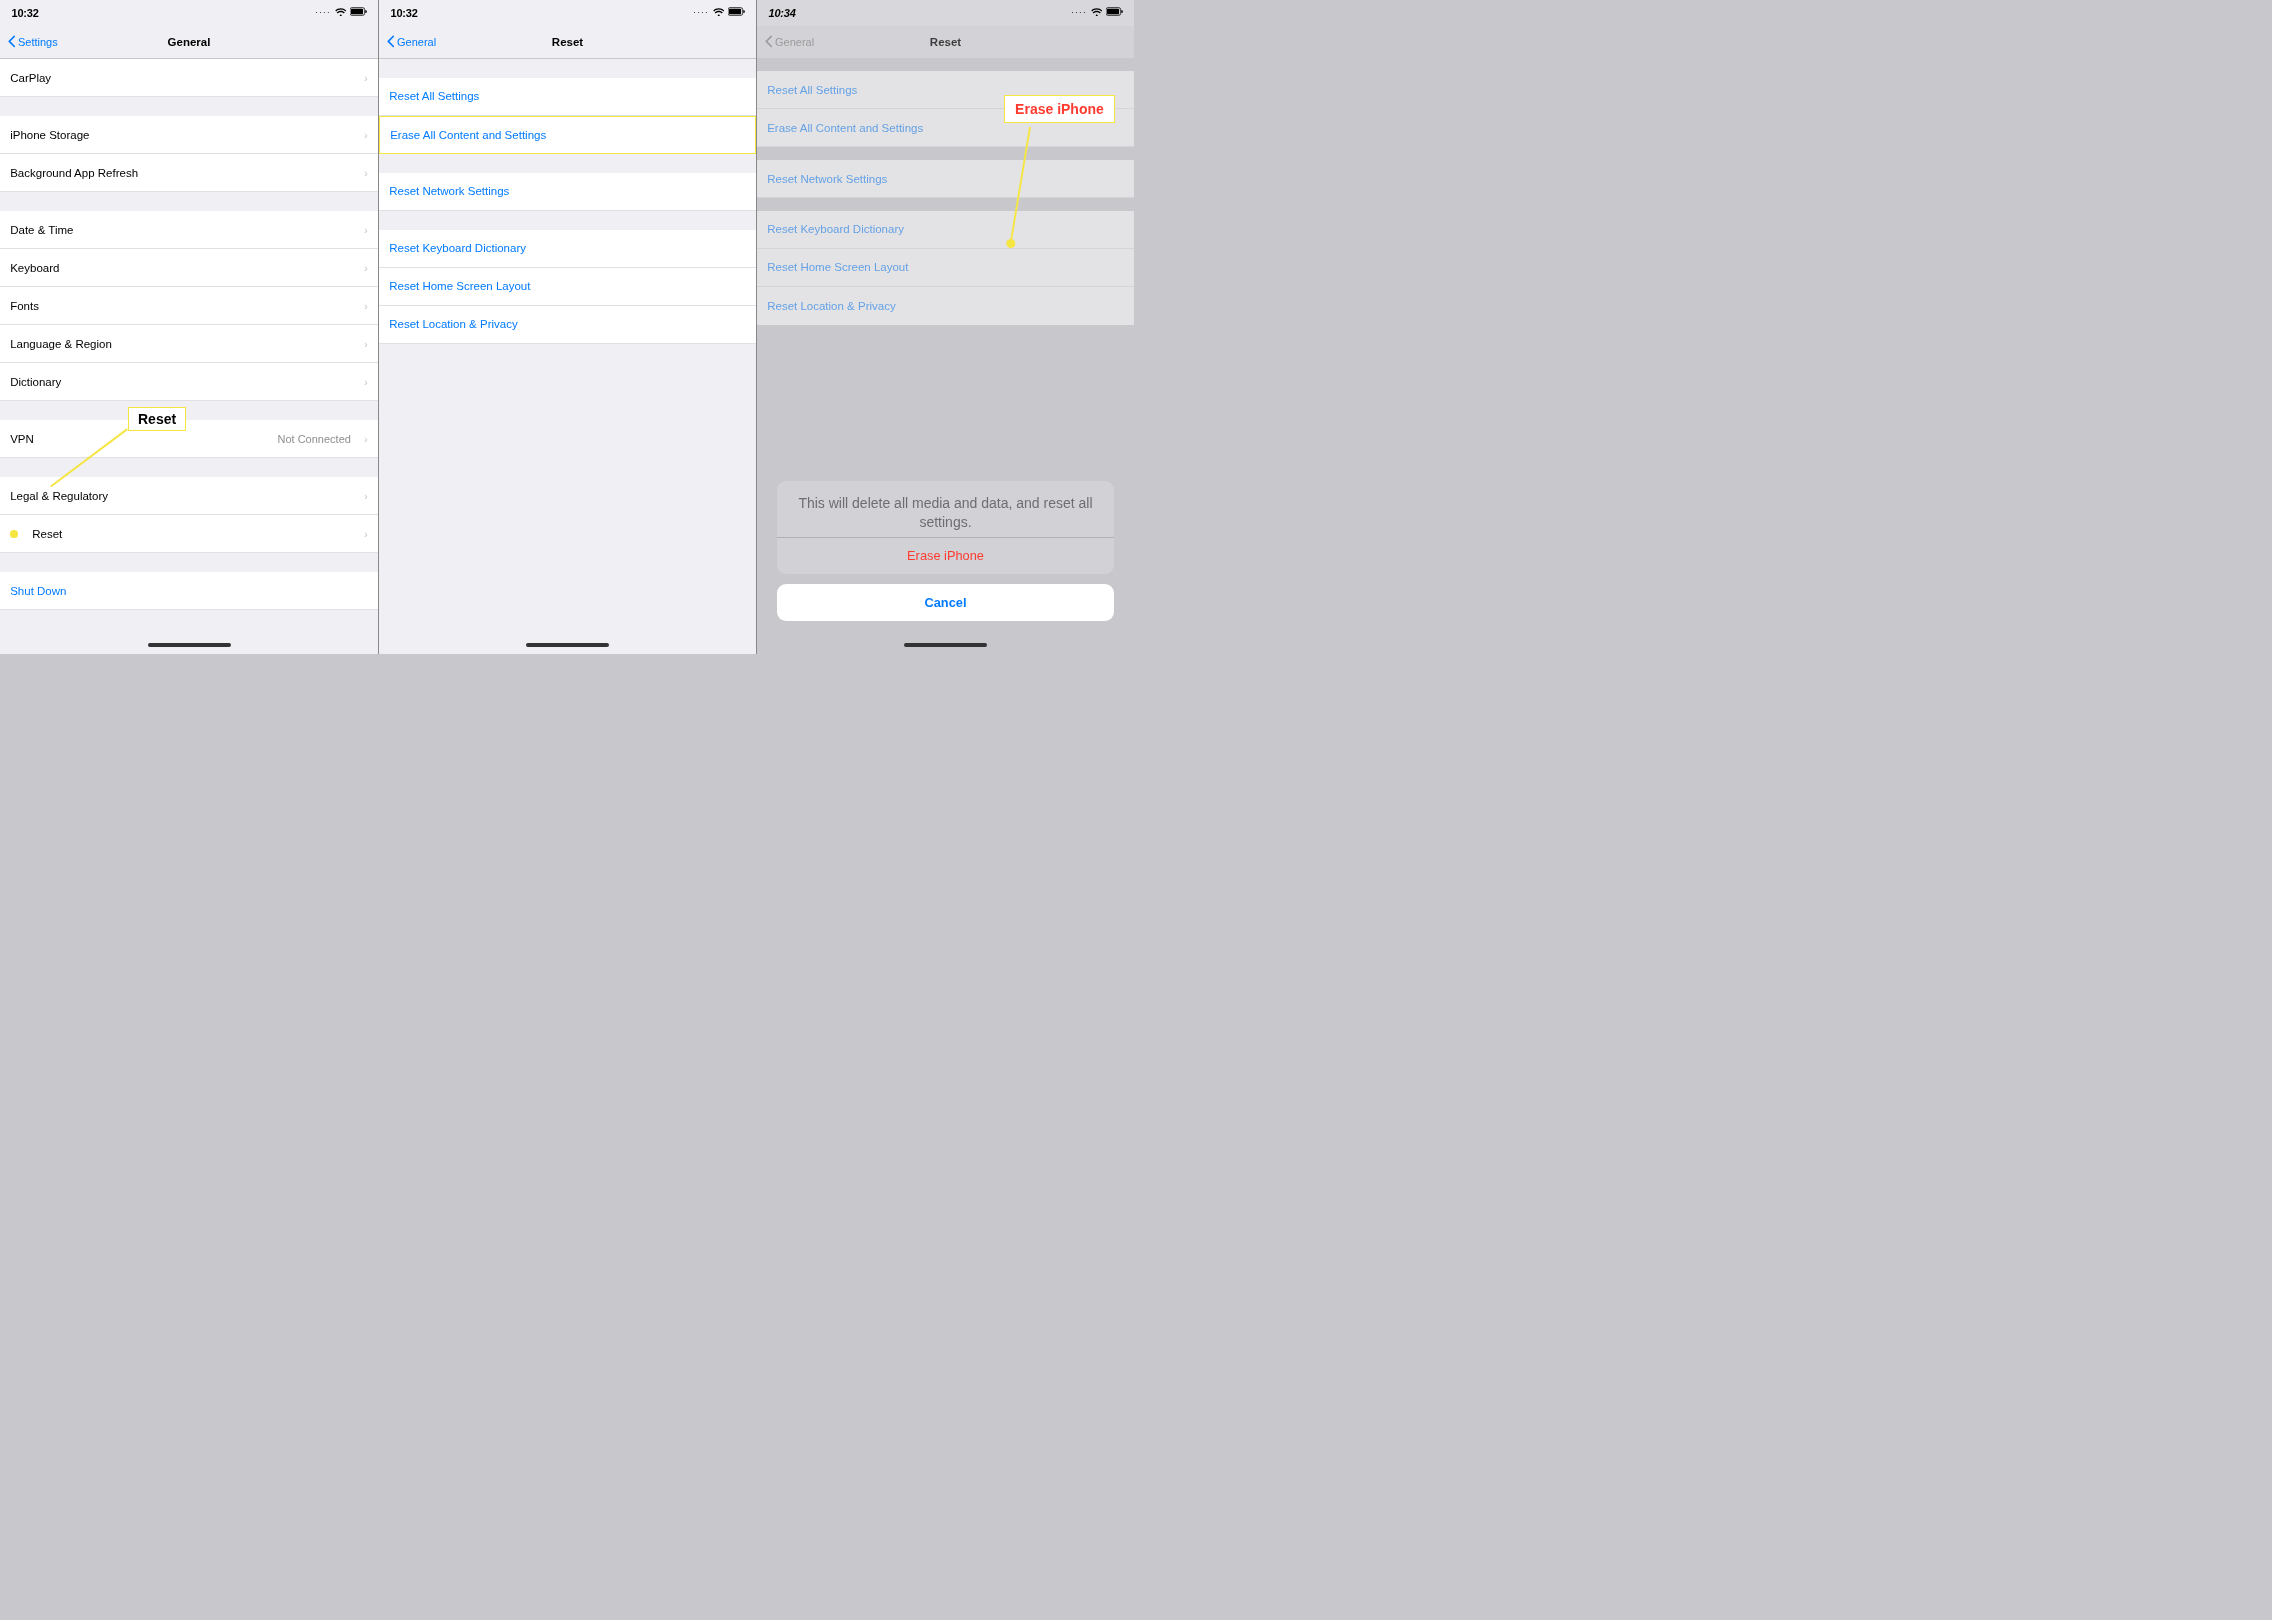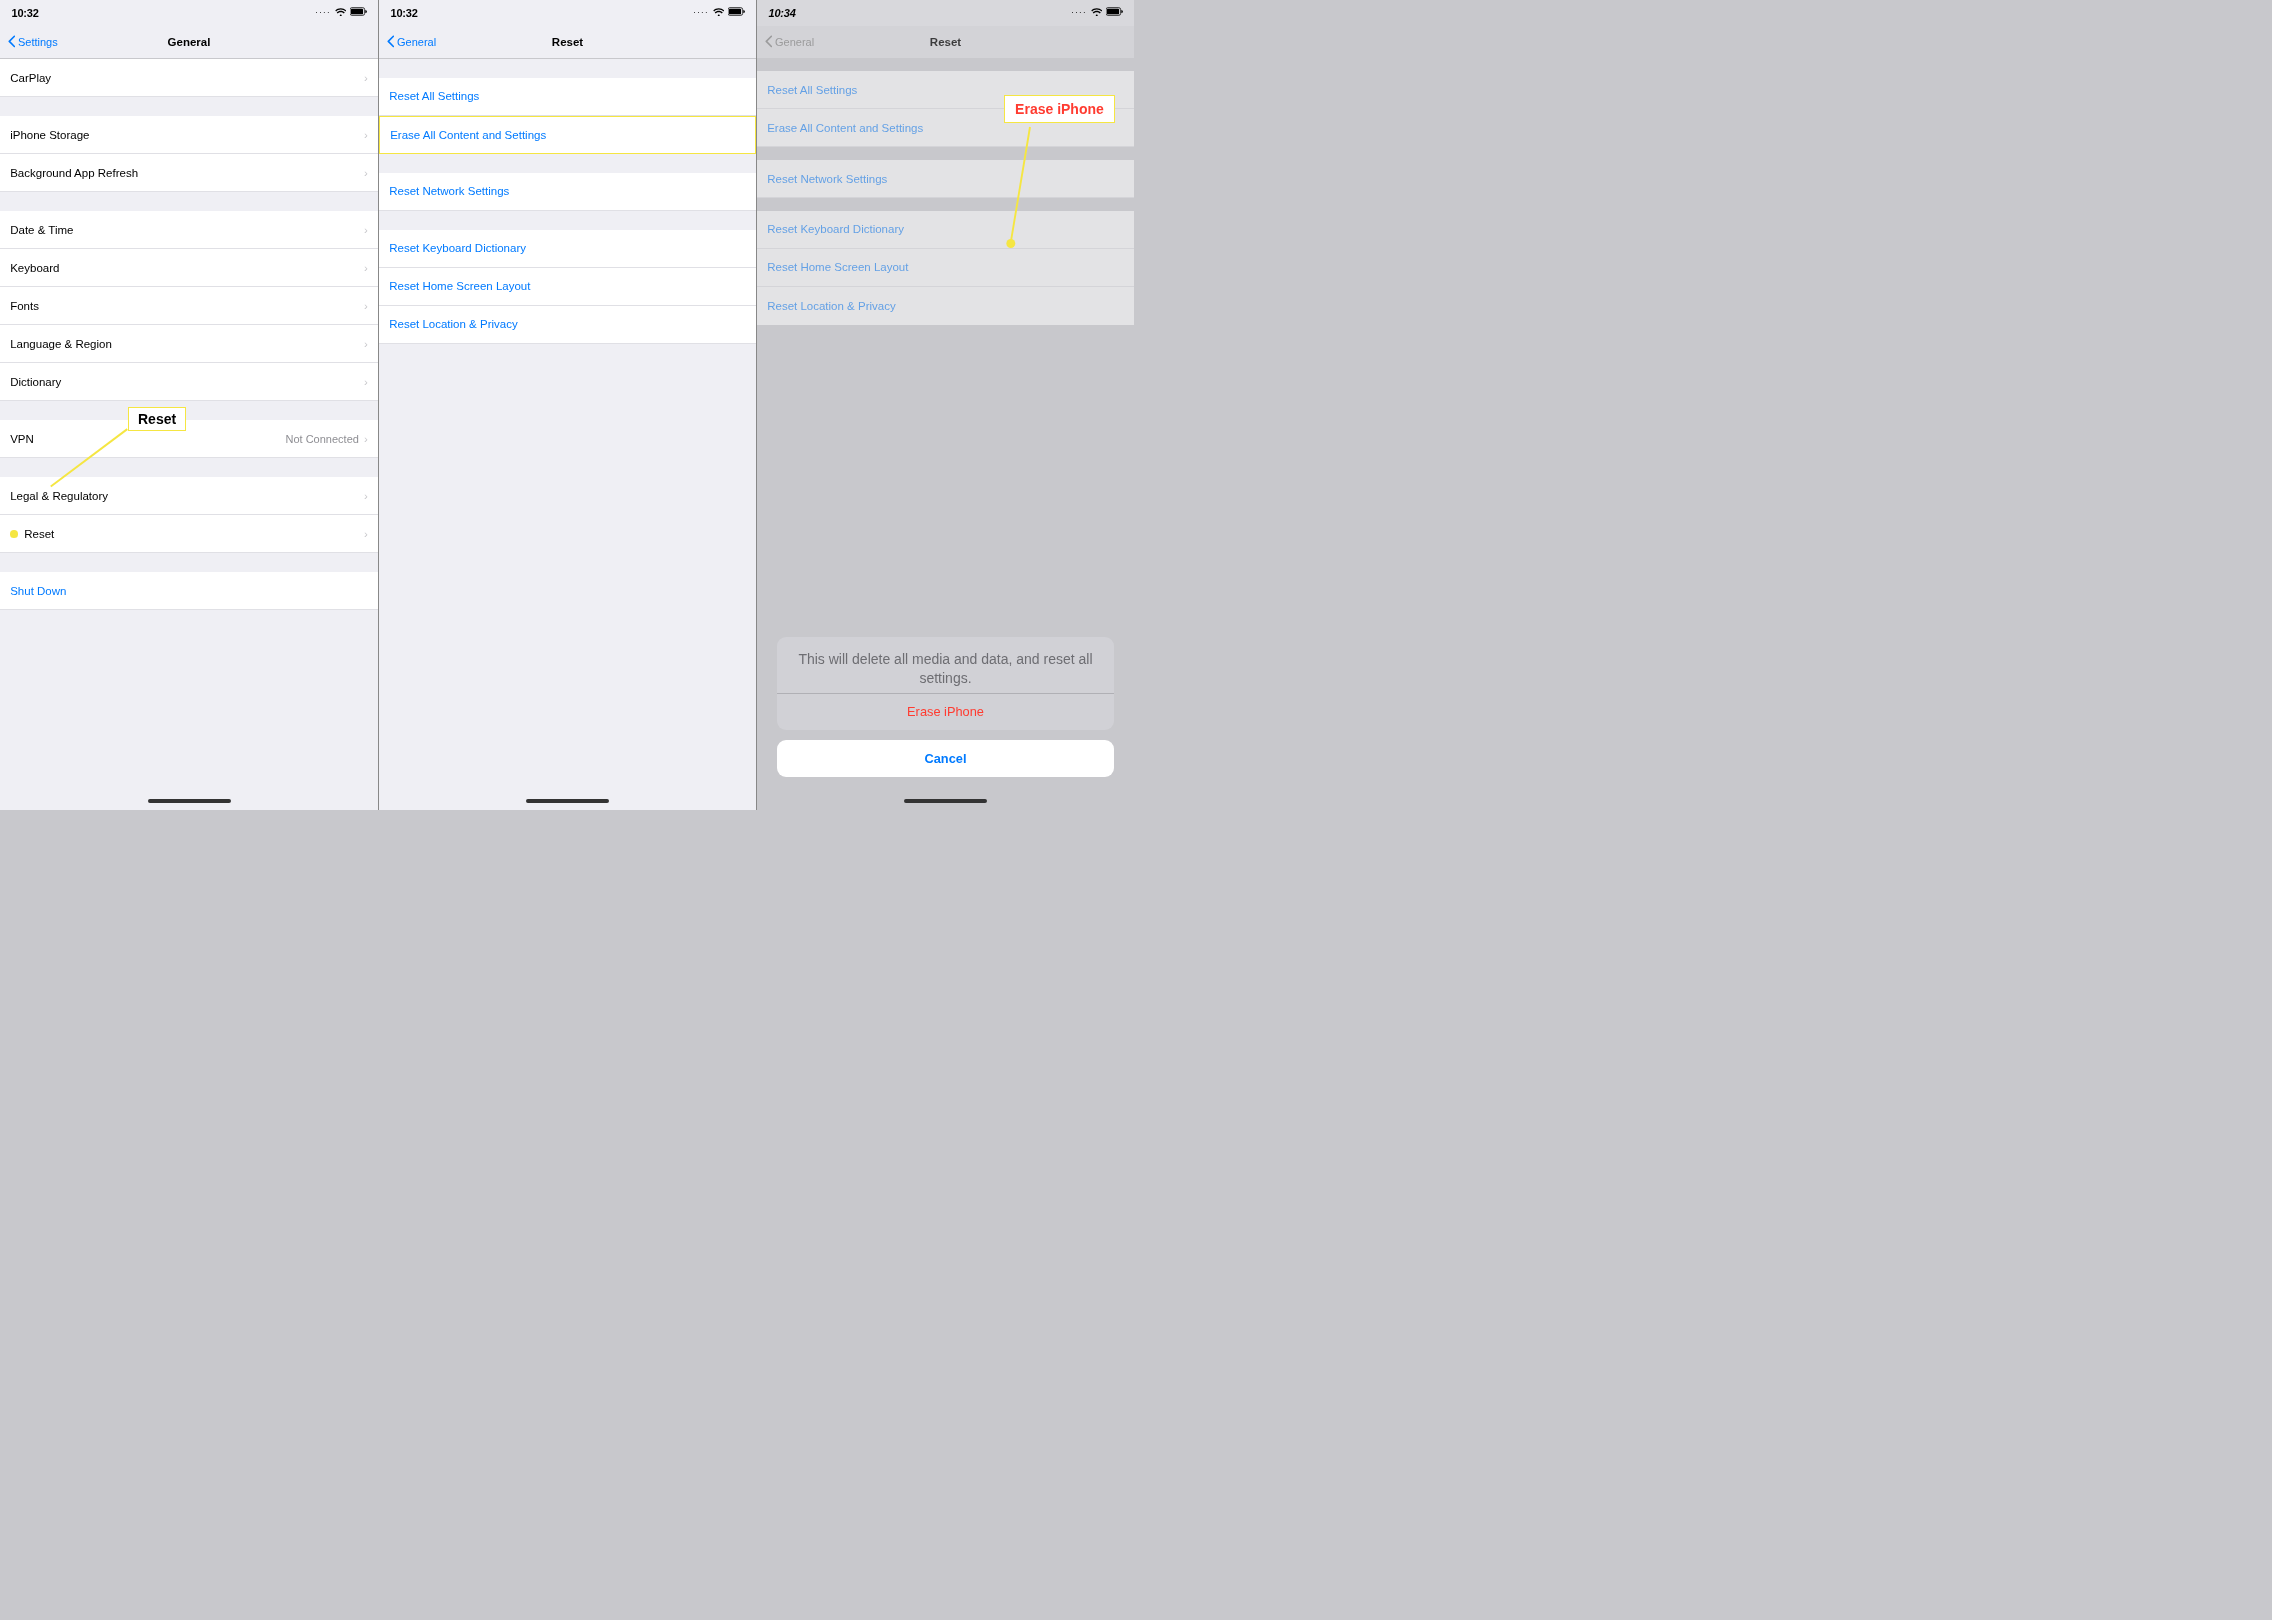--- a/index.html
+++ b/index.html
@@ -9,21 +9,21 @@
       display: flex;
       flex-direction: row;
       font-family: -apple-system, 'SF Pro Text', 'Helvetica Neue', Arial, sans-serif;
       background: #c8c8cc;
       overflow: hidden;
     }
 
     
     .panel {
       width: 378px;
-      height: 810px;
+      height: 654px;
       background: #efeff4;
       display: flex;
       flex-direction: column;
       position: relative;
       overflow: hidden;
     }
     .panel + .panel {
       border-left: 1.3px solid #888;
     }
 
@@ -87,20 +87,21 @@
 
     .list-row {
       height: 38px;
       background: #fff;
       display: flex;
       align-items: center;
       padding: 0 10.2px;
       border-bottom: 0.6px solid #e0e0e5;
       cursor: pointer;
       position: relative;
+      gap: 8px;
     }
     .list-row:last-child {
       border-bottom: none;
     }
     .list-row-label {
       font-size: 11.5px;
       color: #000;
       flex: 1;
     }
     .list-row-value {

